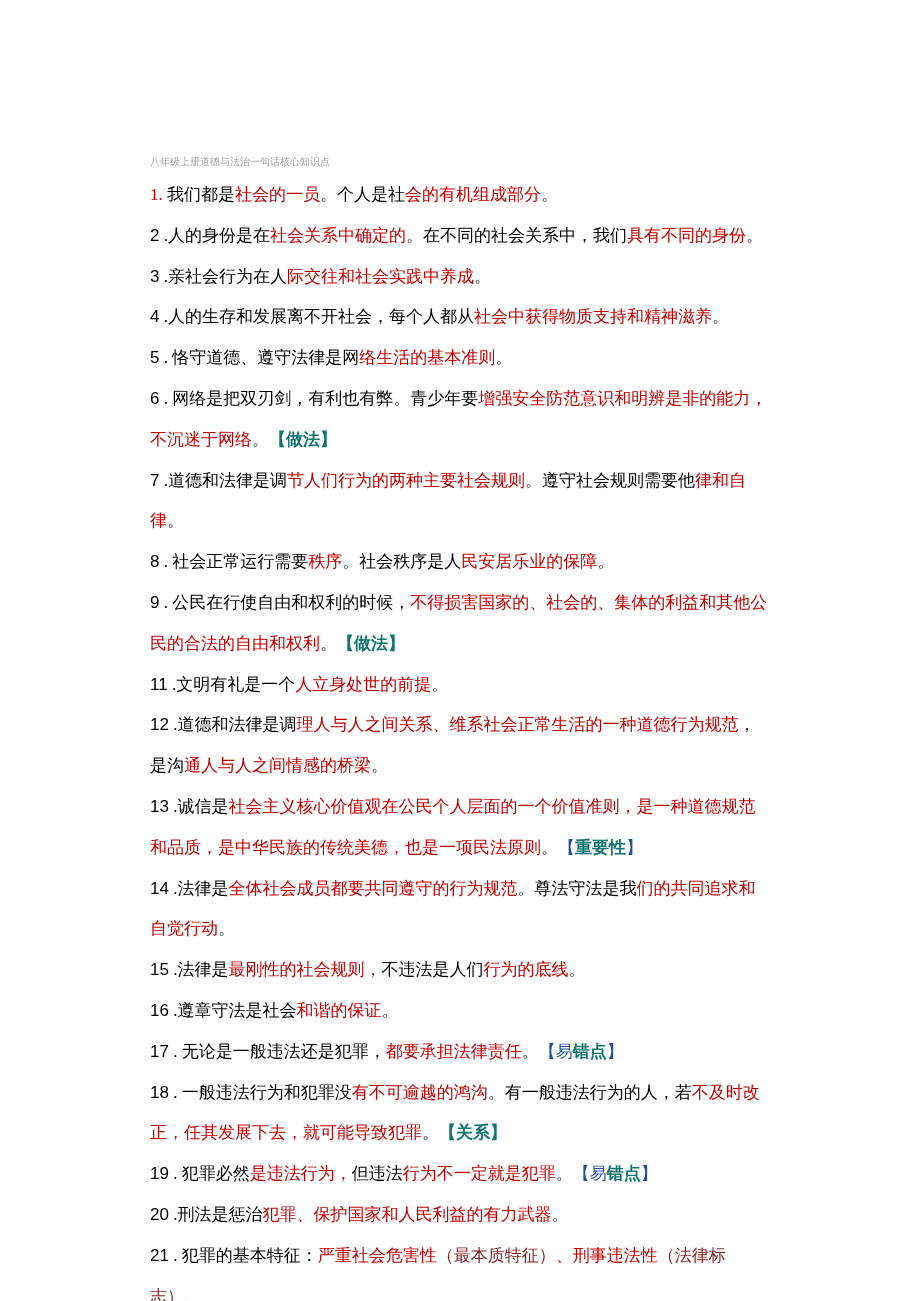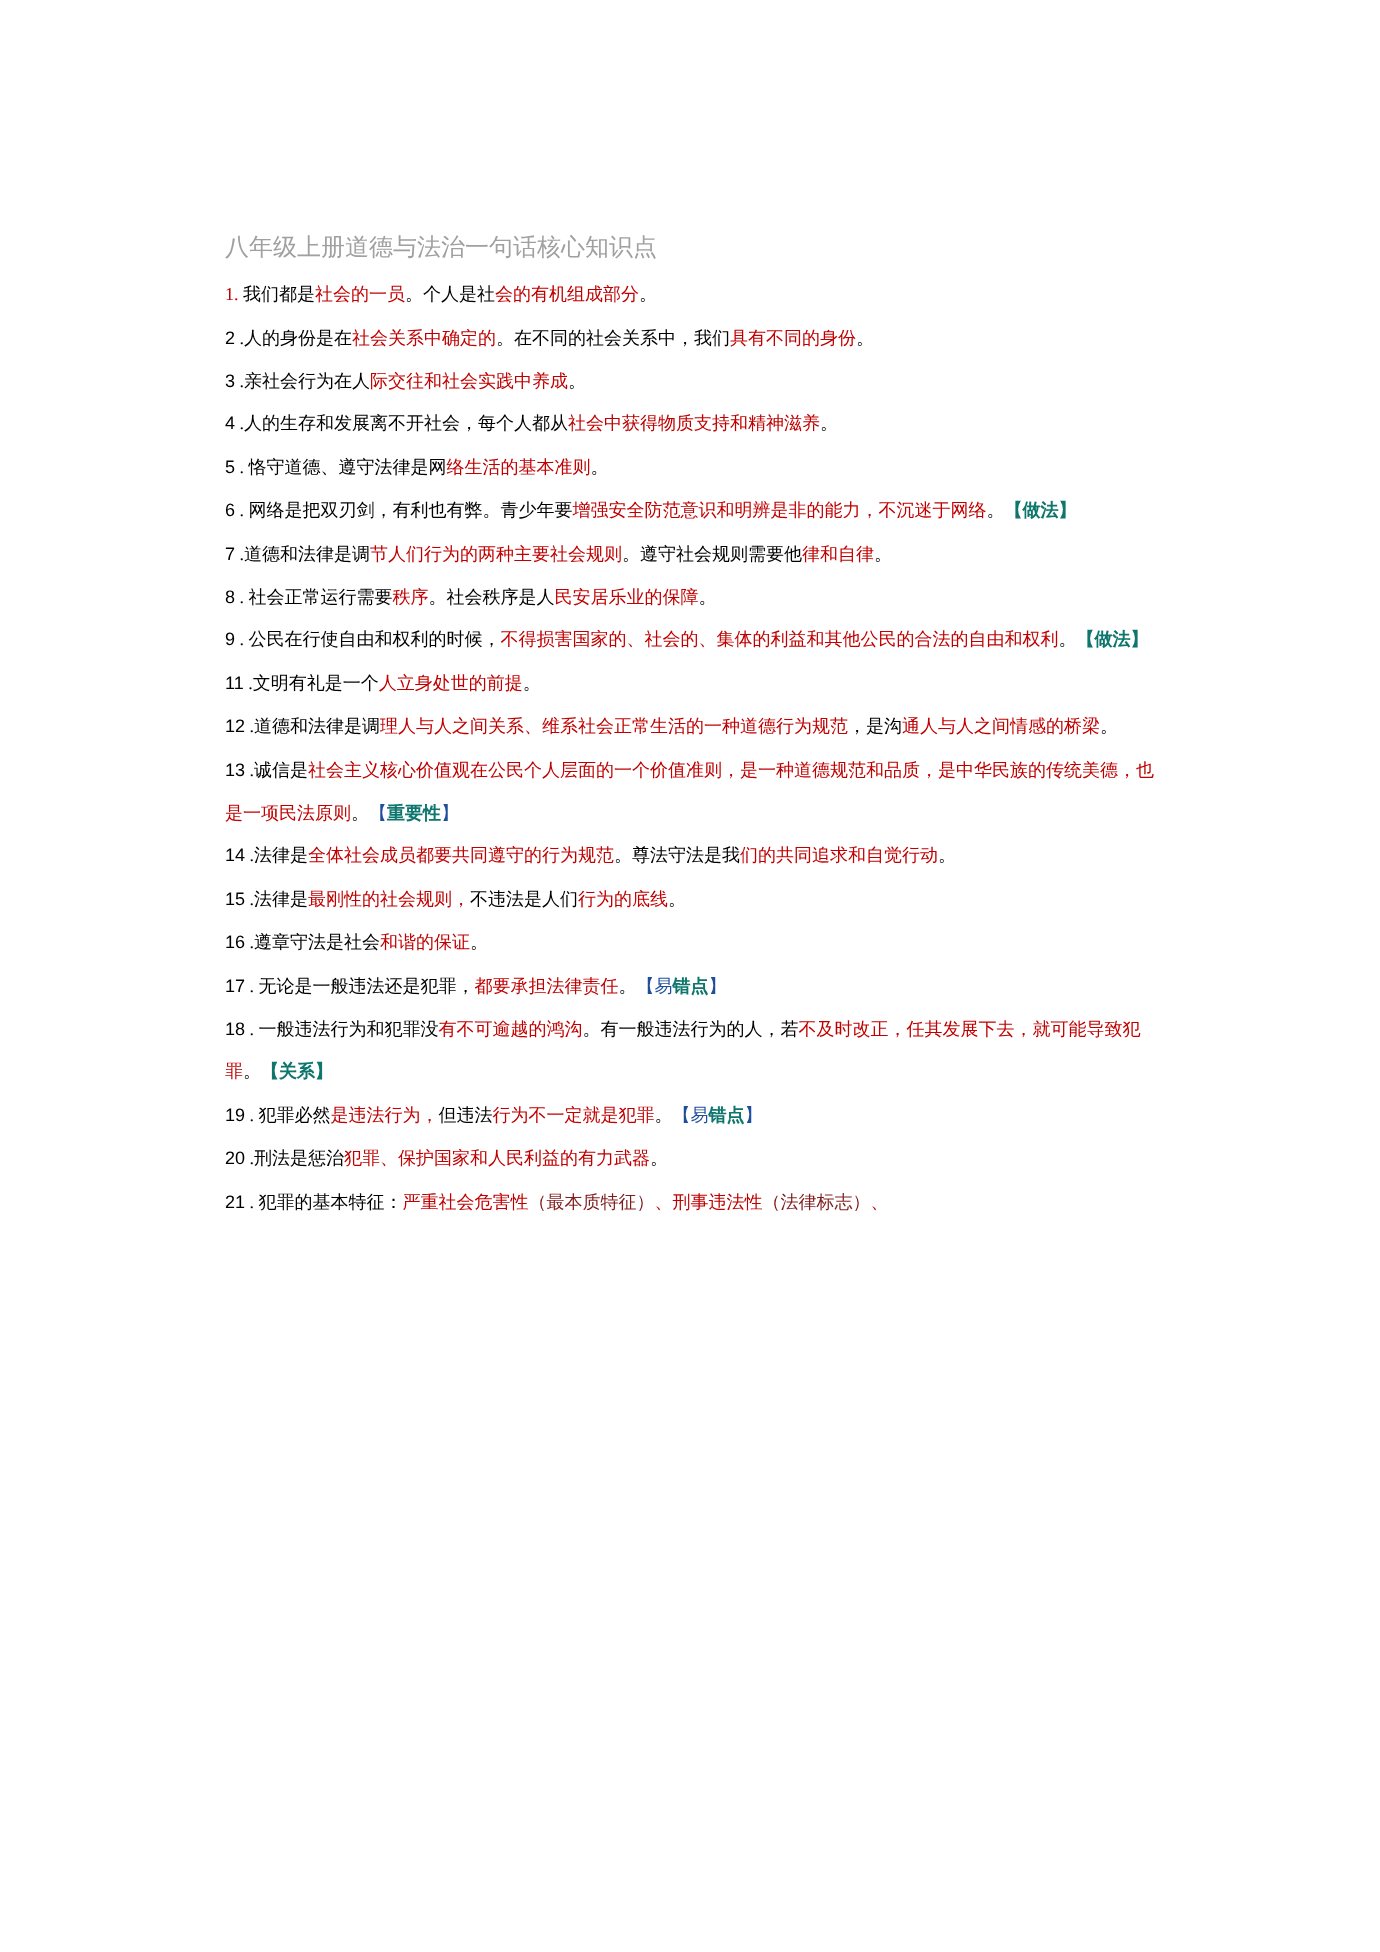--- a/index.html
+++ b/index.html
@@ -7,27 +7,27 @@
     padding: 0;
     background: #ffffff;
     font-family: "SimSun", "宋体", serif;
     width: 920px;
   }
   .page {
     padding: 155px 150px 60px 150px;
     box-sizing: border-box;
   }
   .title {
-    font-size: 16px;
+    font-size: 10px;
     color: #a0a0a0;
     margin-bottom: 6px;
     font-family: "FangSong", "仿宋", serif;
   }
   .item {
-    font-size: 12px;
+    font-size: 17px;
     line-height: 2.4;
     color: #000000;
     text-align: left;
   }
   .item .num-sans {
     font-family: Arial, "Helvetica Neue", sans-serif;
     font-weight: 500;
   }
   .red { color: #c00000; }
   .green { color: #7f1d1d; }

